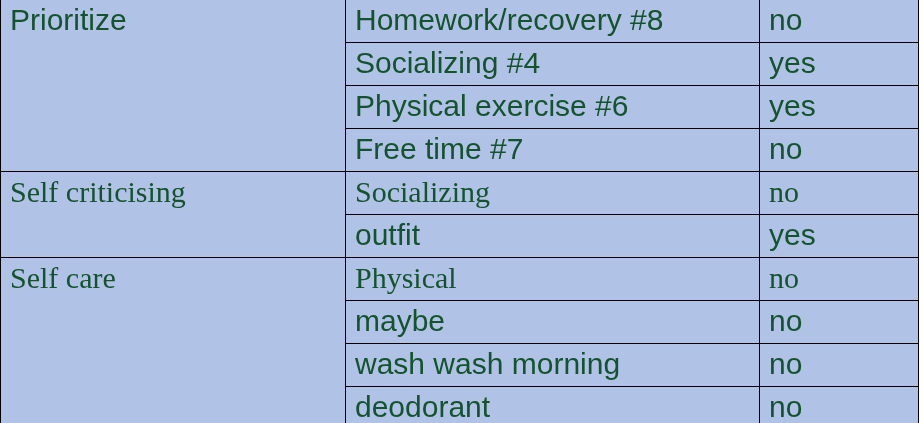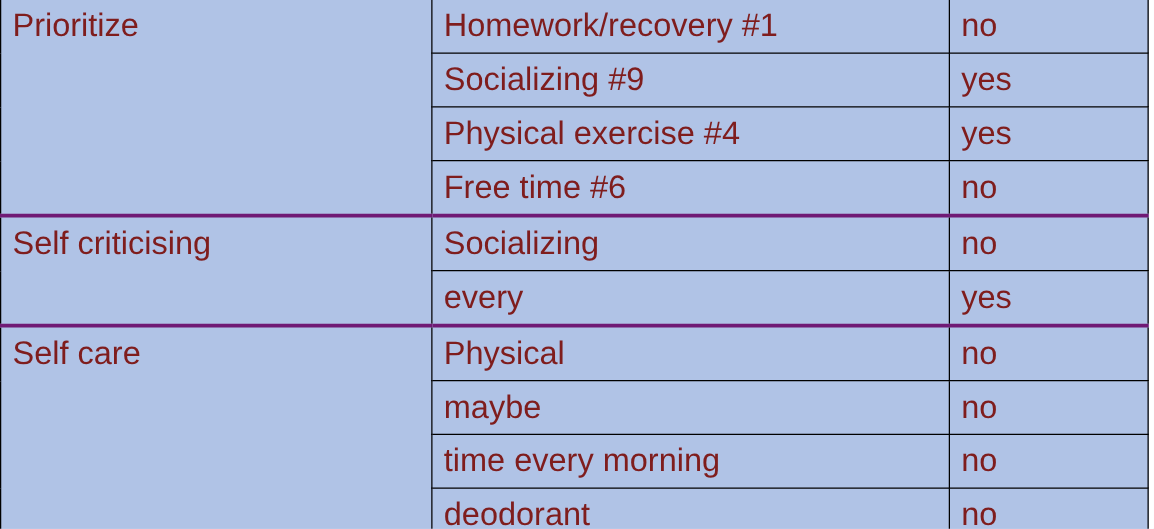--- a/index.html
+++ b/index.html
@@ -34,96 +34,97 @@
   table.grid col.c-item    { width: 414px; }
   table.grid col.c-answer  { width: 159px; }
 
   table.grid td {
     background: #b0c3e6;
     border: 1px solid #000000;
     border-top-width: 1px;
     height: 42px;
     padding: 0 0 0 9px;
     vertical-align: top;
-    font-size: 26px;
+    font-size: 30px;
     line-height: 40px;
-    color: #7f1d1d;
+    color: #14532d;
     font-weight: 400;
     white-space: nowrap;
     overflow: hidden;
   }
 
   
   table.grid td.group-cell {
     vertical-align: top;
   }
 
   
   table.grid tr.first-row > td {
     border-top: 0;
   }
 
   
   table.grid tr.block-start > td {
-    border-top: 3px solid #701a75;
+    border-top: 1px solid #701a75;
+    font-family: Liberation Serif, serif;
   }
 </style>
 </head>
 <body>
 
 <div class="sheet">
 
   <table class="grid">
     <colgroup>
       <col class="c-group">
       <col class="c-item">
       <col class="c-answer">
     </colgroup>
 
     <tbody>
 
       <tr class="first-row">
         <td class="group-cell" rowspan="4">Prioritize</td>
-        <td>Homework/recovery #1</td>
+        <td>Homework/recovery #8</td>
         <td>no</td>
       </tr>
       <tr>
-        <td>Socializing #9</td>
+        <td>Socializing #4</td>
         <td>yes</td>
       </tr>
       <tr>
-        <td>Physical exercise #4</td>
+        <td>Physical exercise #6</td>
         <td>yes</td>
       </tr>
       <tr>
-        <td>Free time #6</td>
+        <td>Free time #7</td>
         <td>no</td>
       </tr>
 
       <tr class="block-start">
         <td class="group-cell" rowspan="2">Self criticising</td>
         <td>Socializing</td>
         <td>no</td>
       </tr>
       <tr>
-        <td>every</td>
+        <td>outfit</td>
         <td>yes</td>
       </tr>
 
       <tr class="block-start">
         <td class="group-cell" rowspan="4">Self care</td>
         <td>Physical</td>
         <td>no</td>
       </tr>
       <tr>
         <td>maybe</td>
         <td>no</td>
       </tr>
       <tr>
-        <td>time every morning</td>
+        <td>wash wash morning</td>
         <td>no</td>
       </tr>
       <tr>
         <td>deodorant</td>
         <td>no</td>
       </tr>
 
     </tbody>
   </table>
 

